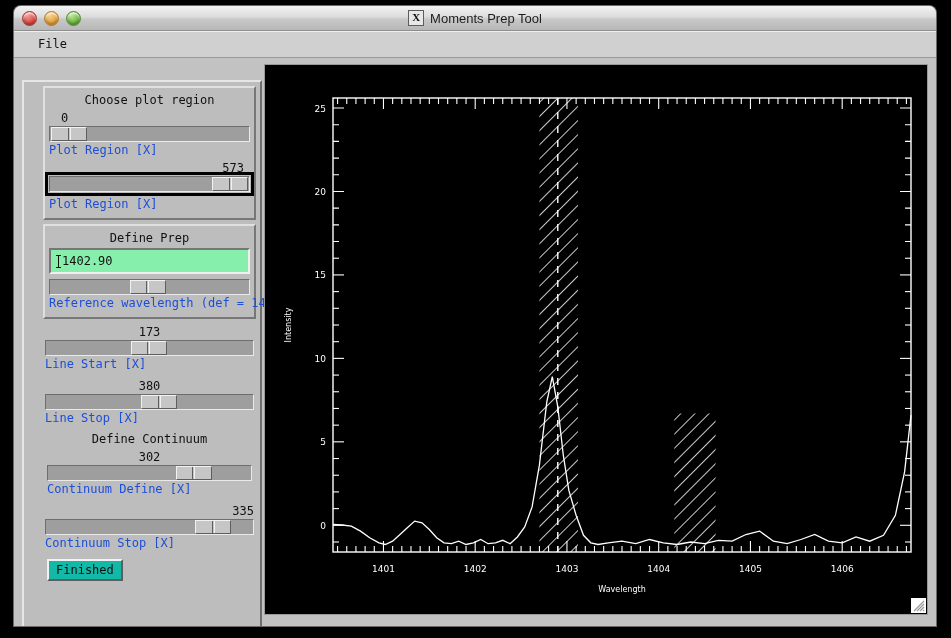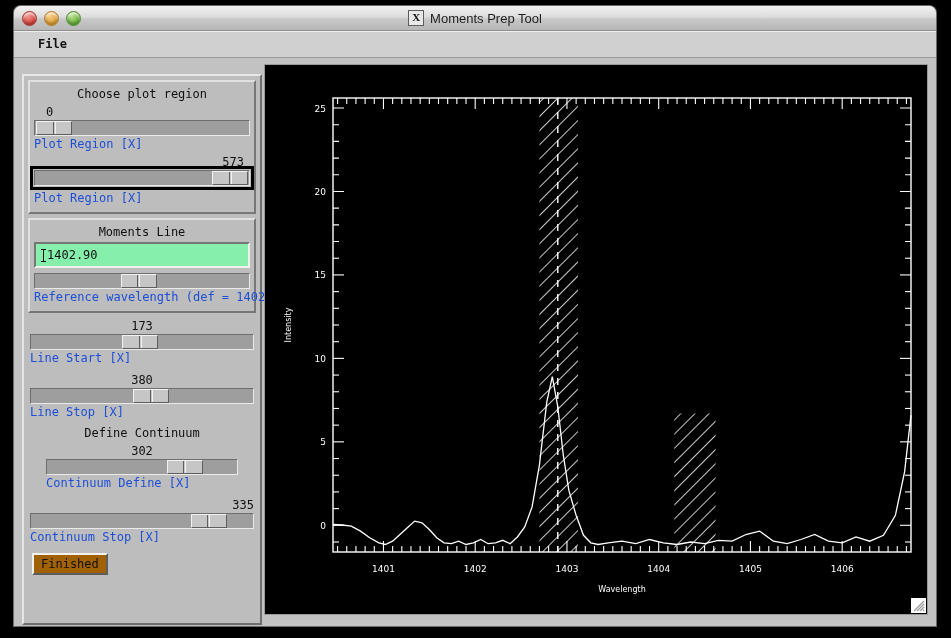--- a/index.html
+++ b/index.html
@@ -22,27 +22,27 @@
   .l-max{background:radial-gradient(circle at 35% 28%,#bde392,#66b33d 70%);border:1px solid #4f8a2c;}
   .title-wrap{position:absolute;left:0;right:0;top:0;height:24px;display:flex;align-items:center;justify-content:center;gap:6px;}
   .xicon{width:14px;height:14px;border:1px solid #5d5d5d;background:#e8e8e8;
          font-family:"Liberation Serif",serif;font-size:11px;line-height:12px;text-align:center;color:#111;font-weight:bold;}
   .title-txt{font-family:"Liberation Sans",sans-serif;font-size:13px;color:#1d1d1d;}
 
   
   .menubar{height:26px;background:#d0d0d0;border-bottom:1px solid #9a9a9a;
            display:flex;align-items:center;
            box-shadow:inset 0 1px 0 #efefef;}
-  .menu-item{font-size:12px;color:#121212;padding:2px 10px;margin-left:14px;font-weight:bold;}
+  .menu-item{font-size:12px;color:#121212;padding:2px 10px;margin-left:14px;}
 
   
   .body{position:relative;height:569px;background:#c2c2c2;}
 
-  .panel{position:absolute;left:8px;top:16px;width:240px;height:551px;background:#bdbdbd;
-         border:2px solid;border-color:#e6e6e6 #6e6e6e #6e6e6e #e6e6e6;box-sizing:border-box;}
+  .panel{position:absolute;left:8px;top:22px;width:240px;height:551px;background:#bdbdbd;
+         border:2px solid;border-color:#e6e6e6 #6e6e6e #6e6e6e #e6e6e6;box-sizing:border-box;padding-left:15px;}
 
   .grp{margin:0 4px;border:2px solid;border-color:#e0e0e0 #777 #777 #e0e0e0;box-sizing:border-box;padding:2px 4px 4px;}
   .grp-title{text-align:center;font-size:12px;color:#101010;padding:3px 0 3px;}
 
   .val{font-size:12px;color:#101010;padding:1px 0 1px;}
   .sl-lbl{font-size:12px;color:#1d4ed8;padding:1px 0 3px;white-space:nowrap;}
 
   
   .slider{position:relative;height:16px;background:#9e9e9e;
           border:1px solid;border-color:#6e6e6e #eaeaea #eaeaea #6e6e6e;box-sizing:border-box;}
@@ -53,21 +53,21 @@
           border-left:1px solid #5e5e5e;border-right:1px solid #f2f2f2;}
 
   .textfield{background:#86efac;border:2px solid;border-color:#767676 #efefef #efefef #767676;
              box-sizing:border-box;height:26px;display:flex;align-items:center;padding:0 5px;position:relative;}
   .caret{display:inline-block;width:6px;height:13px;position:relative;margin-right:0px;}
   .caret:before{content:"";position:absolute;left:2px;top:0;width:1px;height:13px;background:#111;}
   .caret:after{content:"";position:absolute;left:0;top:0;width:5px;height:1px;background:#111;
                box-shadow:0 12px 0 #111;}
   .tf-val{font-size:12px;color:#101010;}
 
-  .btn{display:inline-block;font-size:12px;color:#101010;background:#a16207;
+  .btn{display:inline-block;font-size:12px;color:#101010;background:#14b8a6;
        border:2px solid;border-color:#f2f2f2 #5e5e5e #5e5e5e #f2f2f2;padding:2px 7px;margin:6px 0 0 8px;}
 
   
   .plotbox{position:absolute;left:250px;top:6px;width:664px;height:551px;background:#000;
            border:1px solid #9a9a9a;box-sizing:border-box;}
   .plotbox svg{display:block;}
 
   .grip{position:absolute;right:1px;bottom:1px;width:15px;height:15px;background:#fff;overflow:hidden;}
   .grip svg{display:block;}
 
@@ -112,21 +112,21 @@
 
           <div class="val" style="text-align:right;padding-right:6px;">573</div>
           <div class="slider focus">
             <div class="thumb" style="right:1px;"></div>
           </div>
           <div class="sl-lbl" style="padding-top:5px;">Plot Region [X]</div>
         </div>
 
         
         <div class="grp" style="margin-top:4px;">
-          <div class="grp-title">Moments Line</div>
+          <div class="grp-title">Define Prep</div>
 
           <div class="textfield">
             <span class="caret"></span>
             <span class="tf-val">1402.90</span>
           </div>
 
           <div class="slider" style="margin-top:5px;">
             <div class="thumb" style="left:40%;"></div>
           </div>
           <div class="sl-lbl">Reference wavelength (def = 1402.77)</div>
@@ -146,21 +146,21 @@
           <div class="val" style="text-align:center;">380</div>
           <div class="slider">
             <div class="thumb" style="left:46%;"></div>
           </div>
           <div class="sl-lbl">Line Stop [X]</div>
         </div>
 
         <div class="grp-title" style="padding-top:4px;">Define Continuum</div>
 
         
-        <div style="margin:0 22px;">
+        <div style="margin:0 8px;">
           <div class="val" style="text-align:center;">302</div>
           <div class="slider">
             <div class="thumb" style="left:63%;"></div>
           </div>
           <div class="sl-lbl">Continuum Define [X]</div>
         </div>
 
         
         <div style="margin:4px 6px 0;">
           <div class="val" style="text-align:right;">335</div>

